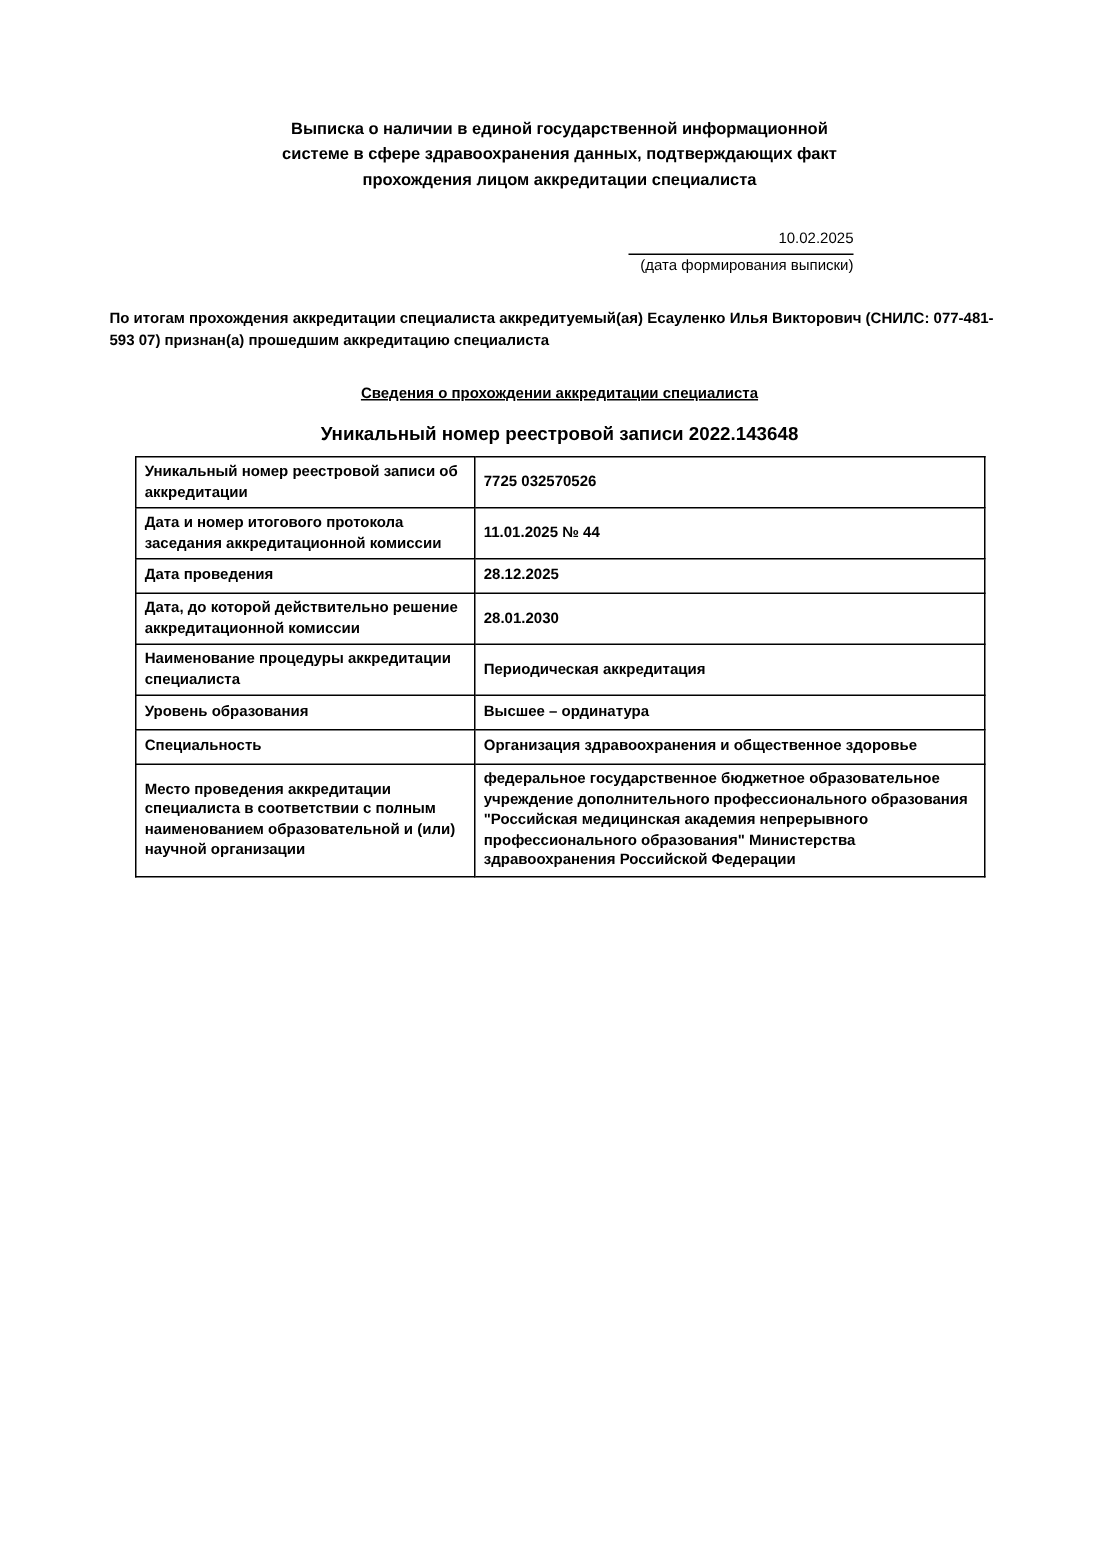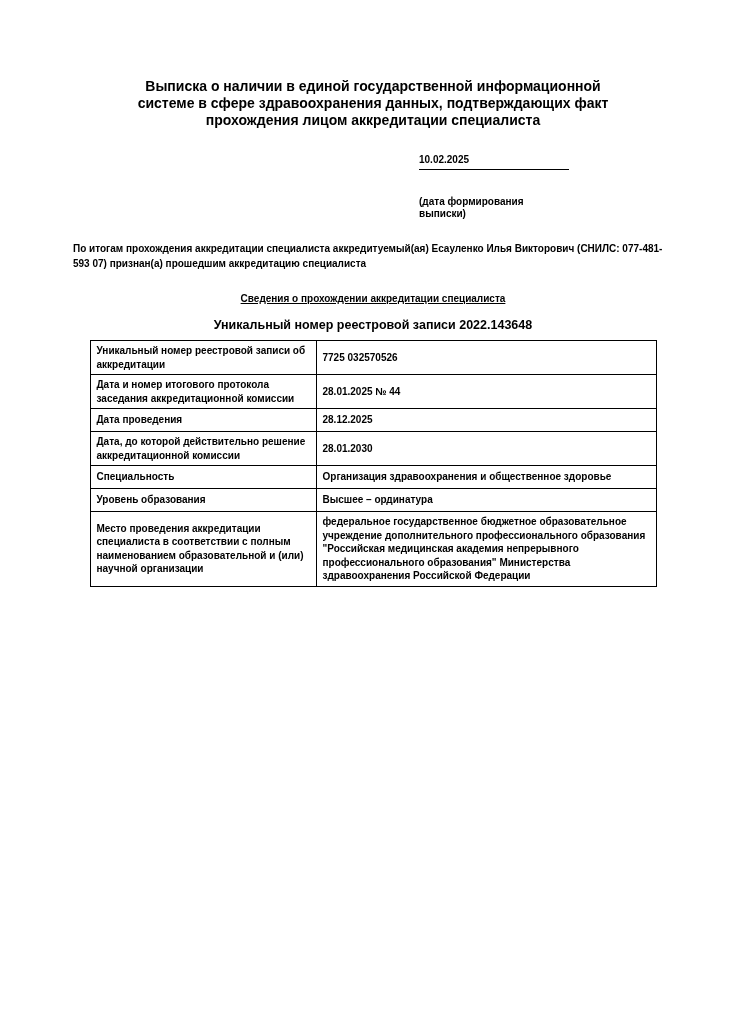--- a/index.html
+++ b/index.html
@@ -15,40 +15,39 @@
     position: relative;
     width: 746px;
     height: 1029px;
     background: #ffffff;
   }
   .doc-title {
     margin: 78px auto 0;
     width: 520px;
     text-align: center;
     font-weight: bold;
-    font-size: 14px;
+    font-size: 11px;
     line-height: 17px;
   }
   .date-block {
     margin: 25px 0 0 419px;
     width: 150px;
-    text-align: left;
-    font-weight: bold;
+    text-align: right;
+    font-weight: normal;
     font-size: 10px;
     line-height: 12px;
   }
   .date-value {
     display: block;
     padding-bottom: 3px;
     border-bottom: 1.5px solid #000000;
   }
   .date-caption {
     display: block;
     padding-top: 2px;
-    margin-top: 24px;
   }
   .intro {
     margin: 21px auto 0;
     width: 600px;
     text-align: left;
     font-weight: bold;
     font-size: 10px;
     line-height: 15px;
   }
   .section-heading {
@@ -110,37 +109,41 @@
   <div class="registry-heading">Уникальный номер реестровой записи 2022.143648</div>
 
   <table class="acc-table">
     <tbody>
         <tr style="height: 31px;">
           <td class="label-cell">Уникальный номер реестровой записи об аккредитации</td>
           <td class="value-cell">7725 032570526</td>
         </tr>
         <tr style="height: 29px;">
           <td class="label-cell">Дата и номер итогового протокола заседания аккредитационной комиссии</td>
-          <td class="value-cell">28.01.2025 № 44</td>
+          <td class="value-cell">11.01.2025 № 44</td>
         </tr>
         <tr style="height: 23px;">
           <td class="label-cell">Дата проведения</td>
           <td class="value-cell">28.12.2025</td>
         </tr>
         <tr style="height: 29px;">
           <td class="label-cell">Дата, до которой действительно решение аккредитационной комиссии</td>
           <td class="value-cell">28.01.2030</td>
         </tr>
-        <tr style="height: 23px;">
-          <td class="label-cell">Специальность</td>
-          <td class="value-cell">Организация здравоохранения и общественное здоровье</td>
+        <tr style="height: 29px;">
+          <td class="label-cell">Наименование процедуры аккредитации специалиста</td>
+          <td class="value-cell">Периодическая аккредитация</td>
         </tr>
         <tr style="height: 23px;">
           <td class="label-cell">Уровень образования</td>
           <td class="value-cell">Высшее – ординатура</td>
+        </tr>
+        <tr style="height: 23px;">
+          <td class="label-cell">Специальность</td>
+          <td class="value-cell">Организация здравоохранения и общественное здоровье</td>
         </tr>
         <tr style="height: 72px;">
           <td class="label-cell">Место проведения аккредитации специалиста в соответствии с полным наименованием образовательной и (или) научной организации</td>
           <td class="value-cell">федеральное государственное бюджетное образовательное учреждение дополнительного профессионального образования "Российская медицинская академия непрерывного профессионального образования" Министерства здравоохранения Российской Федерации</td>
         </tr>
       </tbody>
   </table>
 
 </div>
 

